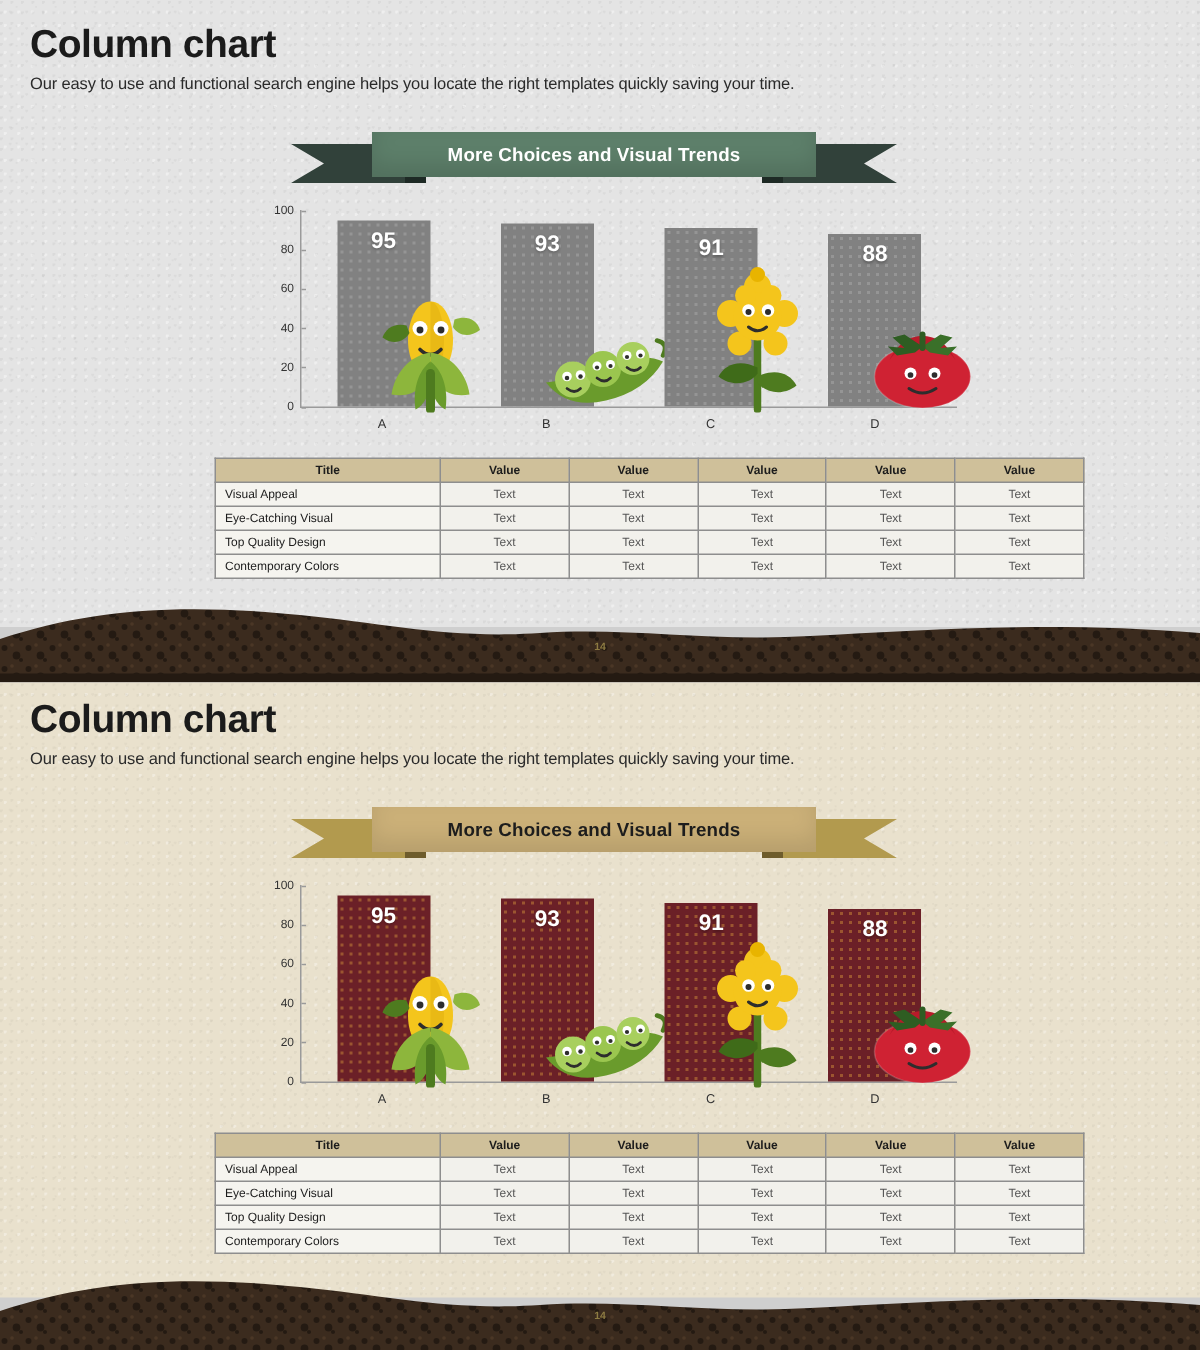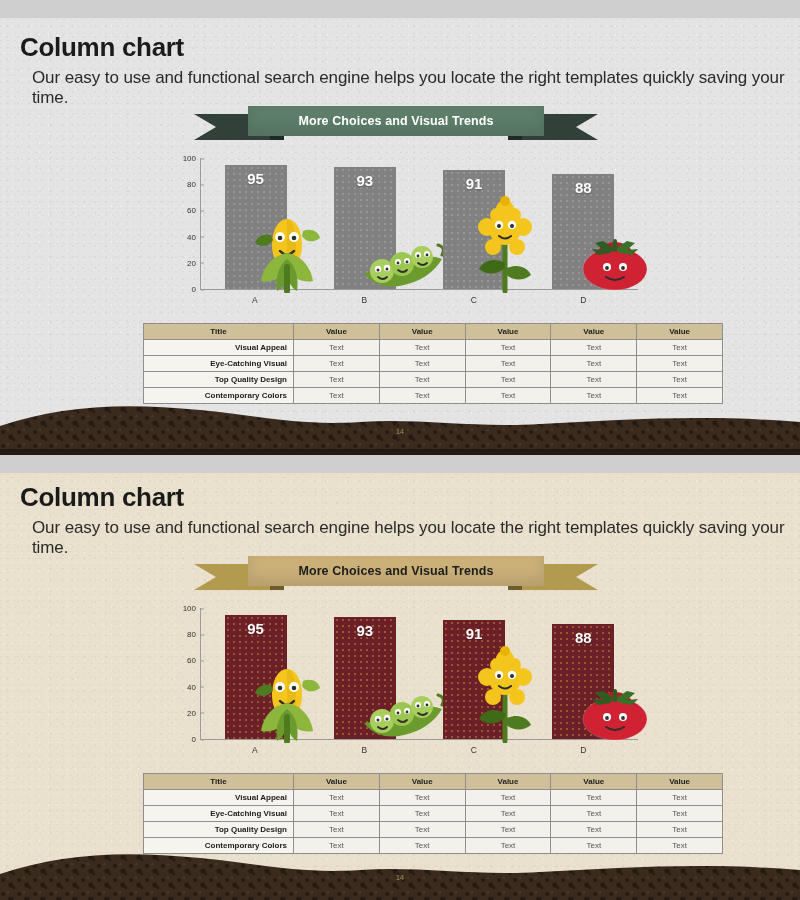--- a/index.html
+++ b/index.html
@@ -5,21 +5,21 @@
   * { box-sizing: border-box; margin: 0; padding: 0; }
   html, body { width: 800px; height: 900px; }
   body {
     font-family: "Liberation Sans", sans-serif;
     background: #cfcfcf;
     overflow: hidden;
   }
   .page { position: relative; width: 800px; height: 900px; }
 
   
-  .slide { position: absolute; left: 0; width: 800px; overflow: hidden; margin-top: 18px; }
+  .slide { position: absolute; left: 0; width: 800px; overflow: hidden; }
   .slide-gray  { top: 0;   height: 418px; background: #e4e4e4; }
   .slide-beige { top: 455px; height: 410px; background: #e9e1cd; }
 
   .slide-gray::before, .slide-beige::before {
     content: ""; position: absolute; inset: 0; pointer-events: none;
     background-image:
       radial-gradient(circle at 12% 22%, rgba(0,0,0,.05) 0 1px, transparent 1px),
       radial-gradient(circle at 62% 72%, rgba(0,0,0,.045) 0 1px, transparent 1px),
       radial-gradient(circle at 38% 88%, rgba(255,255,255,.5) 0 1px, transparent 1px),
       radial-gradient(circle at 85% 35%, rgba(0,0,0,.04) 0 1px, transparent 1px);
@@ -27,21 +27,21 @@
     opacity: .85;
   }
   .slide-beige::before { opacity: .7; }
 
   
   .headline {
     position: absolute; left: 20px; font-weight: bold;
     font-size: 26px; letter-spacing: -0.3px; color: #1b1b1b;
   }
   .subline {
-    position: absolute; left: 32px; font-size: 17px; color: #2a2a2a;
+    position: absolute; left: 20px; font-size: 11px; color: #2a2a2a;
     letter-spacing: -0.1px;
   }
 
   
   .ribbon { position: absolute; left: 194px; width: 404px; height: 34px; }
   .ribbon .tail {
     position: absolute; top: 8px; width: 90px; height: 26px;
   }
   .ribbon .tail.left  { left: 0;
     clip-path: polygon(0 0, 100% 0, 100% 100%, 0 100%, 22px 50%); }
@@ -105,21 +105,21 @@
 
   
   .tbl { position: absolute; left: 143px; width: 580px;
          border-collapse: collapse; font-size: 8px; }
   .tbl th, .tbl td {
     border: 1px solid #8e8e8e; height: 16px; padding: 0 6px;
   }
   .tbl th { background: #cfc09a; color: #1c1c1c; font-weight: bold;
             text-align: center; font-size: 8px; }
   .tbl td { background: #f2f1ec; color: #555; text-align: center; }
-  .tbl td.rowlabel { text-align: right; color: #1c1c1c; font-weight: bold;
+  .tbl td.rowlabel { text-align: left; color: #1c1c1c; font-weight: normal;
                      background: #f5f4ef; }
 
   
   .soil { position: absolute; left: 0; width: 800px; overflow: hidden; }
   .soil-1 { top: 400px; height: 55px; }
   .soil-2 { top: 848px; height: 52px; }
   .soil svg { display: block; width: 800px; height: 100%; }
   .soil .pagenum {
     position: absolute; left: 0; width: 800px; text-align: center;
     font-size: 7px; color: #8d7b42; font-weight: bold;

